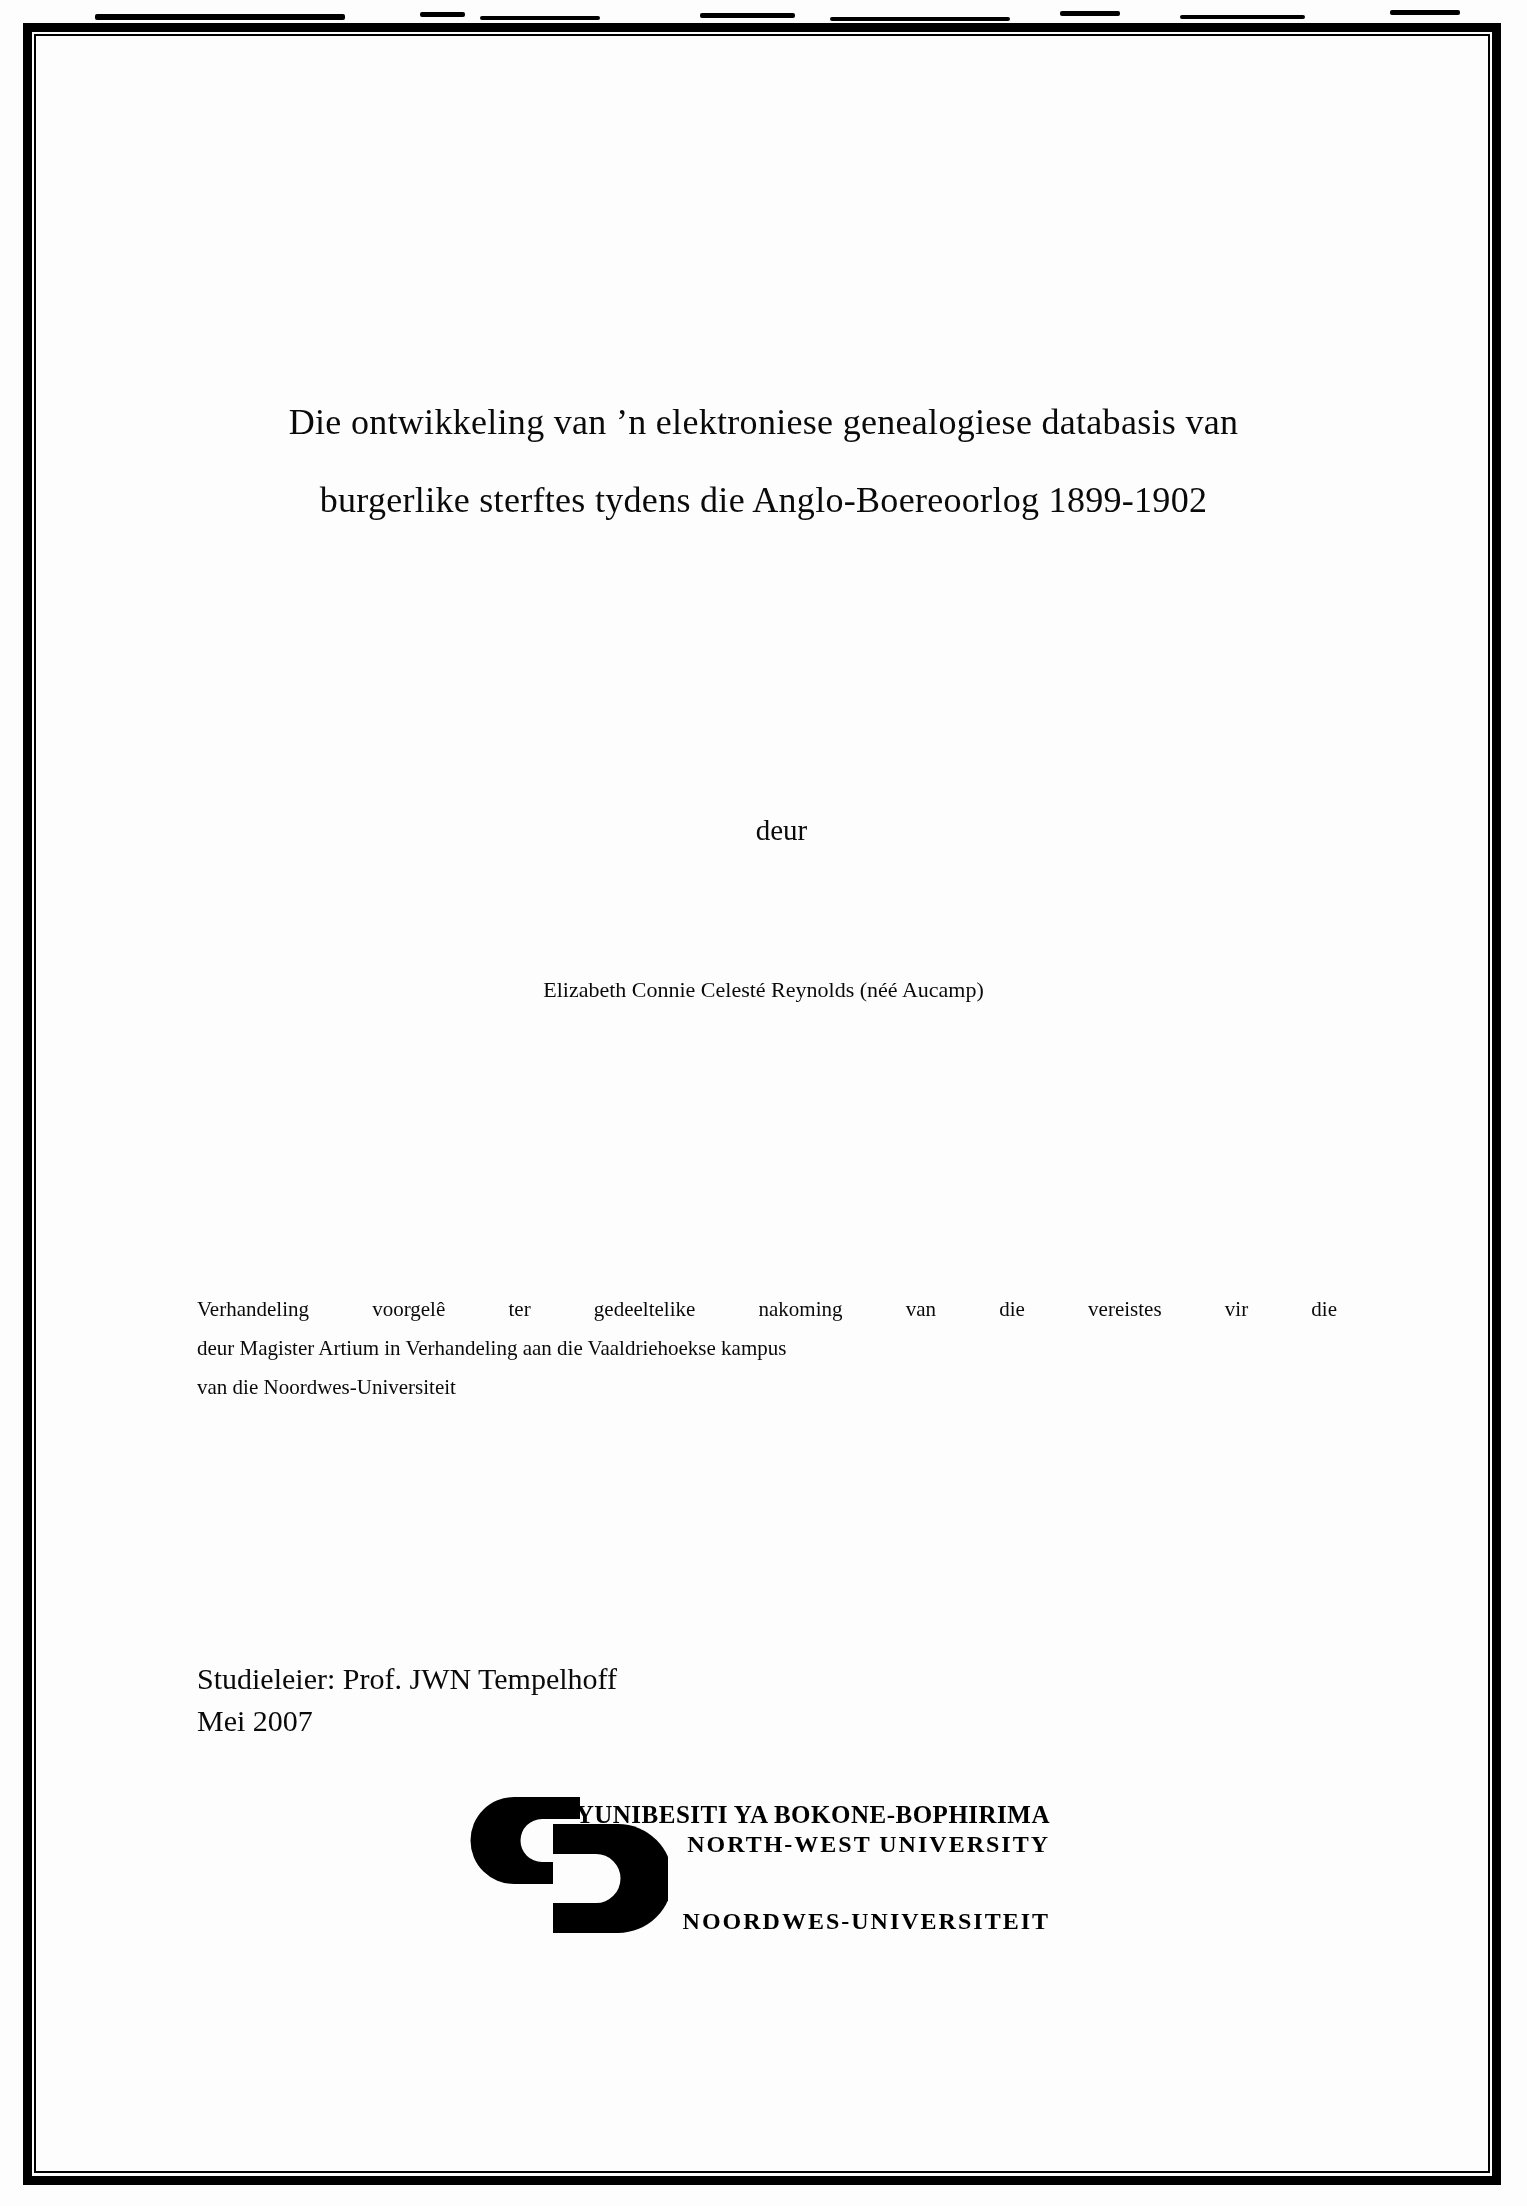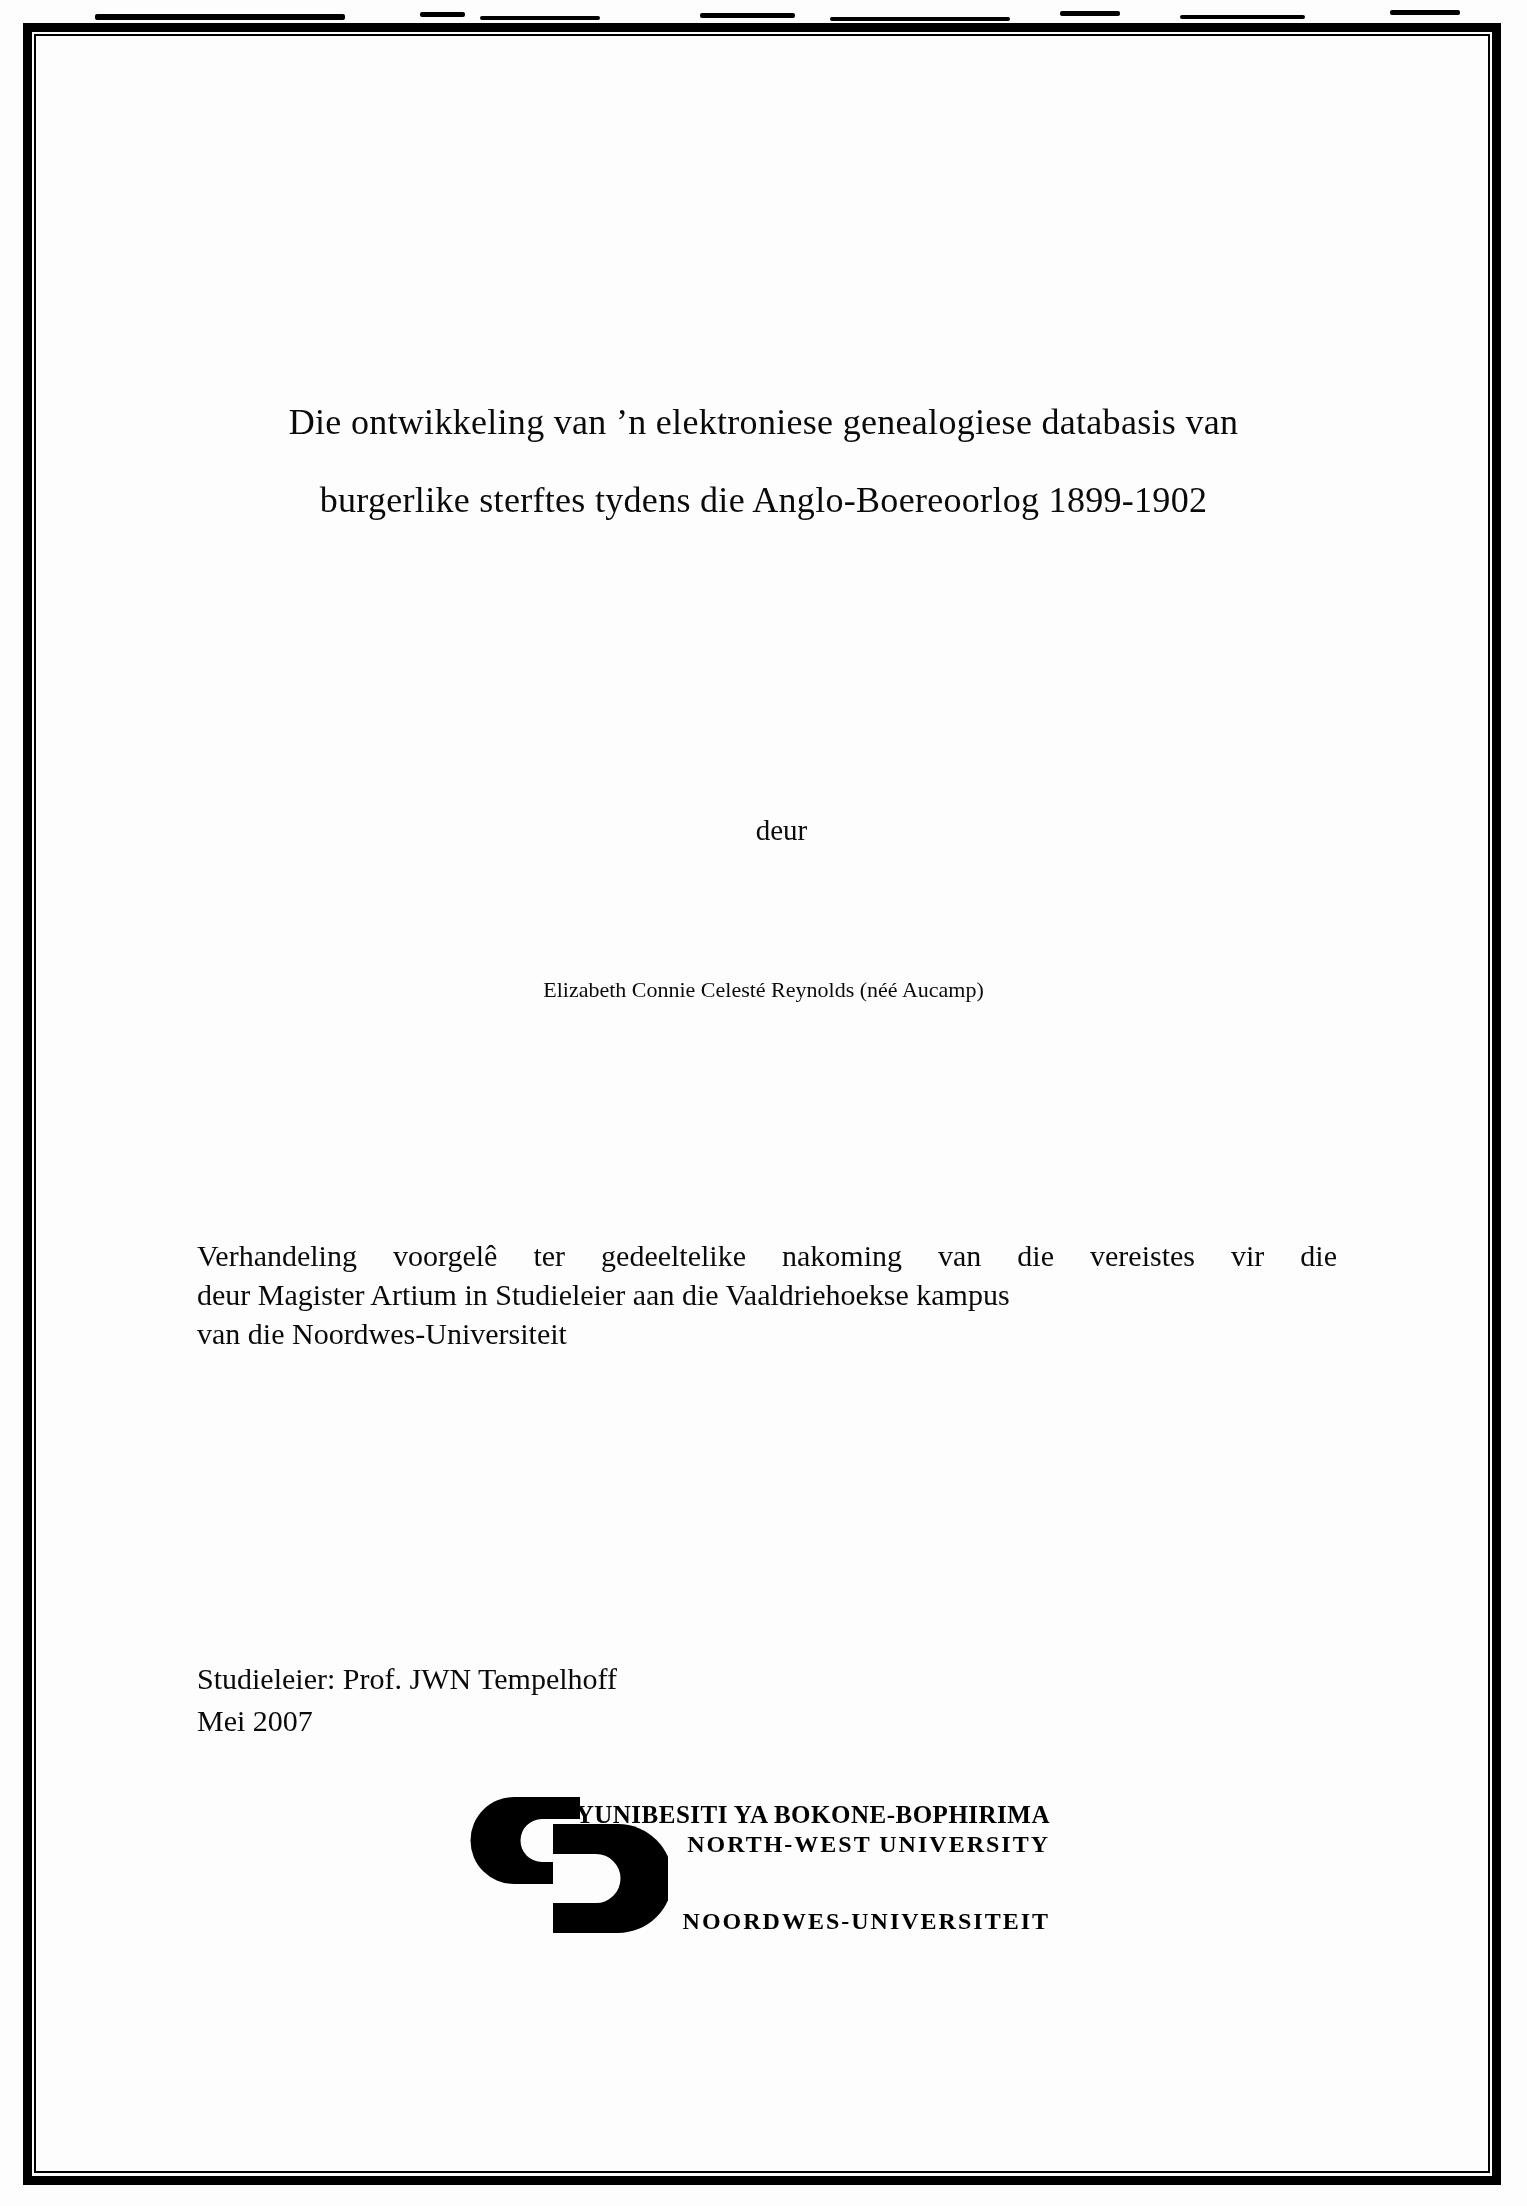--- a/index.html
+++ b/index.html
@@ -31,22 +31,22 @@
     position:absolute;top:810px;left:0;right:0;
     text-align:center;
     font-size:29px;line-height:40px;padding-left:36px;
   }
   .author{
     position:absolute;top:968px;left:0;right:0;
     text-align:center;
     font-size:22px;line-height:44px;
   }
   .declaration{
-    position:absolute;top:1236px;left:197px;width:1140px;
-    font-size:30px;line-height:39px;
+    position:absolute;top:1290px;left:197px;width:1140px;
+    font-size:21px;line-height:39px;
   }
   .decl-line-just{
     text-align:justify;
     text-align-last:justify;
   }
   .italic{margin-top:8px;}
   .supervisor-block{
     position:absolute;top:1658px;left:197px;
     font-size:30px;line-height:42px;
   }
@@ -87,21 +87,21 @@
     <div>Die ontwikkeling van ’n elektroniese genealogiese databasis van</div>
     <div>burgerlike sterftes tydens die Anglo-Boereoorlog 1899-1902</div>
   </div>
 
   <div class="byline">deur</div>
 
   <div class="author">Elizabeth Connie Celesté Reynolds (néé Aucamp)</div>
 
   <div class="declaration">
     <div class="decl-line-just">Verhandeling voorgelê ter gedeeltelike nakoming van die vereistes vir die</div>
-    <div><span>deur </span><span class="italic">Magister Artium</span><span> in Studieleier aan die Vaaldriehoekse kampus</span></div>
+    <div><span>deur </span><span class="italic">Magister Artium</span><span> in Verhandeling aan die Vaaldriehoekse kampus</span></div>
     <div>van die Noordwes-Universiteit</div>
   </div>
 
   <div class="supervisor-block">
     <div>Studieleier: Prof. JWN Tempelhoff</div>
     <div>Mei 2007</div>
   </div>
 
   <svg class="logo-mark" viewBox="0 0 200 137" aria-hidden="true">
 

